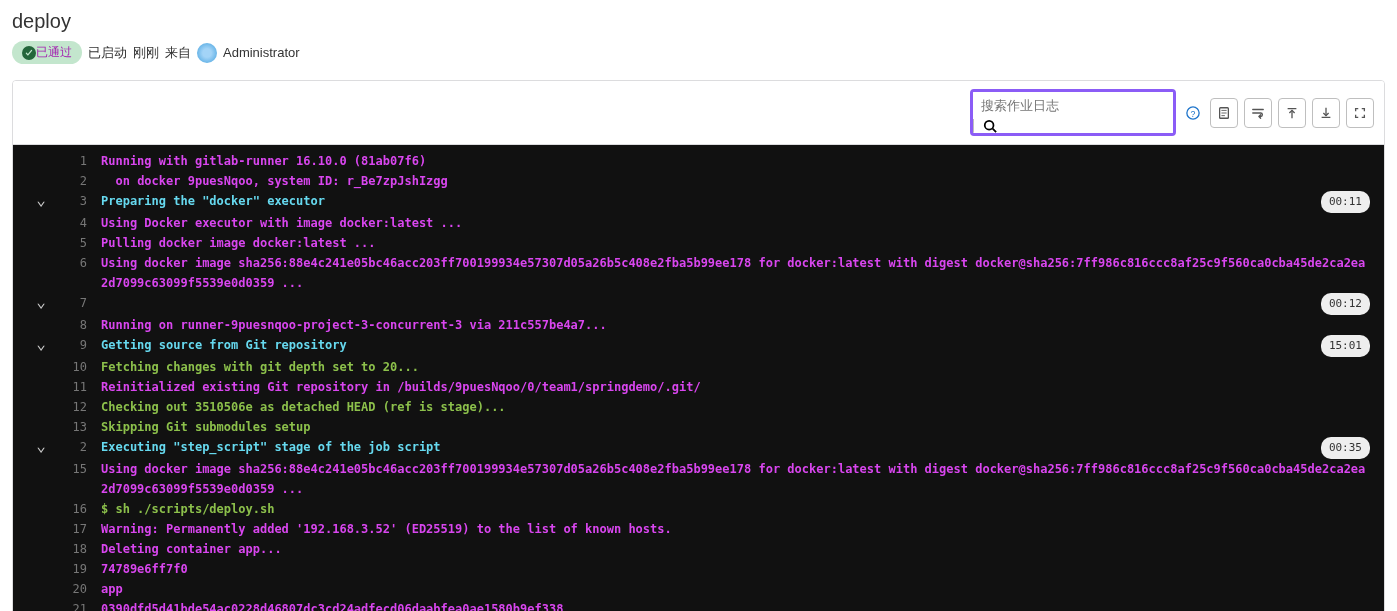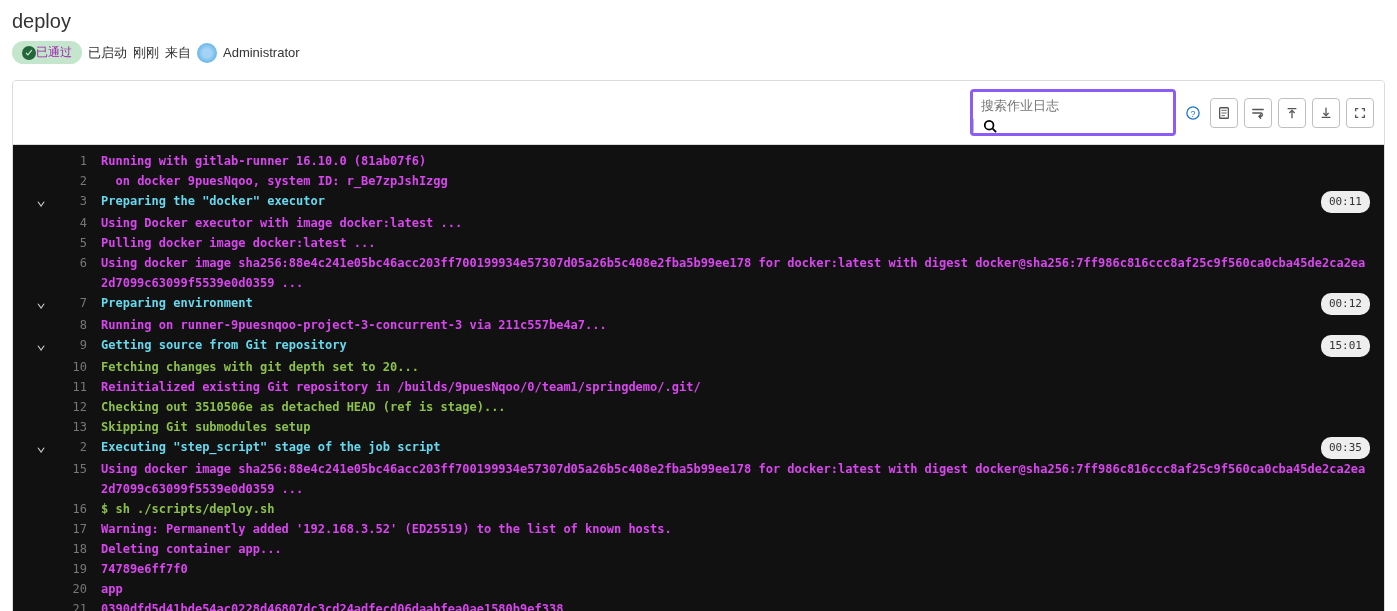--- a/index.html
+++ b/index.html
@@ -134,21 +134,20 @@
         <span class="txt c-white">Pulling docker image docker:latest ...</span>
       </div>
       <div class="log-line">
         <span style="width: 20px; flex-shrink: 0; text-align: center;"></span>
         <span class="ln">6</span>
         <span class="txt c-white">Using docker image sha256:88e4c241e05bc46acc203ff700199934e57307d05a26b5c408e2fba5b99ee178 for docker:latest with digest docker@sha256:7ff986c816ccc8af25c9f560ca0cba45de2ca2ea2d7099c63099f5539e0d0359 ...</span>
       </div>
       <div class="log-line">
         <span style="width: 20px; flex-shrink: 0; text-align: center; cursor: pointer; color: rgb(204, 204, 204); font-size: 16px; line-height: 18px;">⌄</span>
         <span class="ln">7</span>
-        <span class="txt c-cyan">Preparing environment</span>
         <span class="time-pill">00:12</span>
       </div>
       <div class="log-line">
         <span style="width: 20px; flex-shrink: 0; text-align: center;"></span>
         <span class="ln">8</span>
         <span class="txt c-white">Running on runner-9puesnqoo-project-3-concurrent-3 via 211c557be4a7...</span>
       </div>
       <div class="log-line">
         <span style="width: 20px; flex-shrink: 0; text-align: center; cursor: pointer; color: rgb(204, 204, 204); font-size: 16px; line-height: 18px;">⌄</span>
         <span class="ln">9</span>

